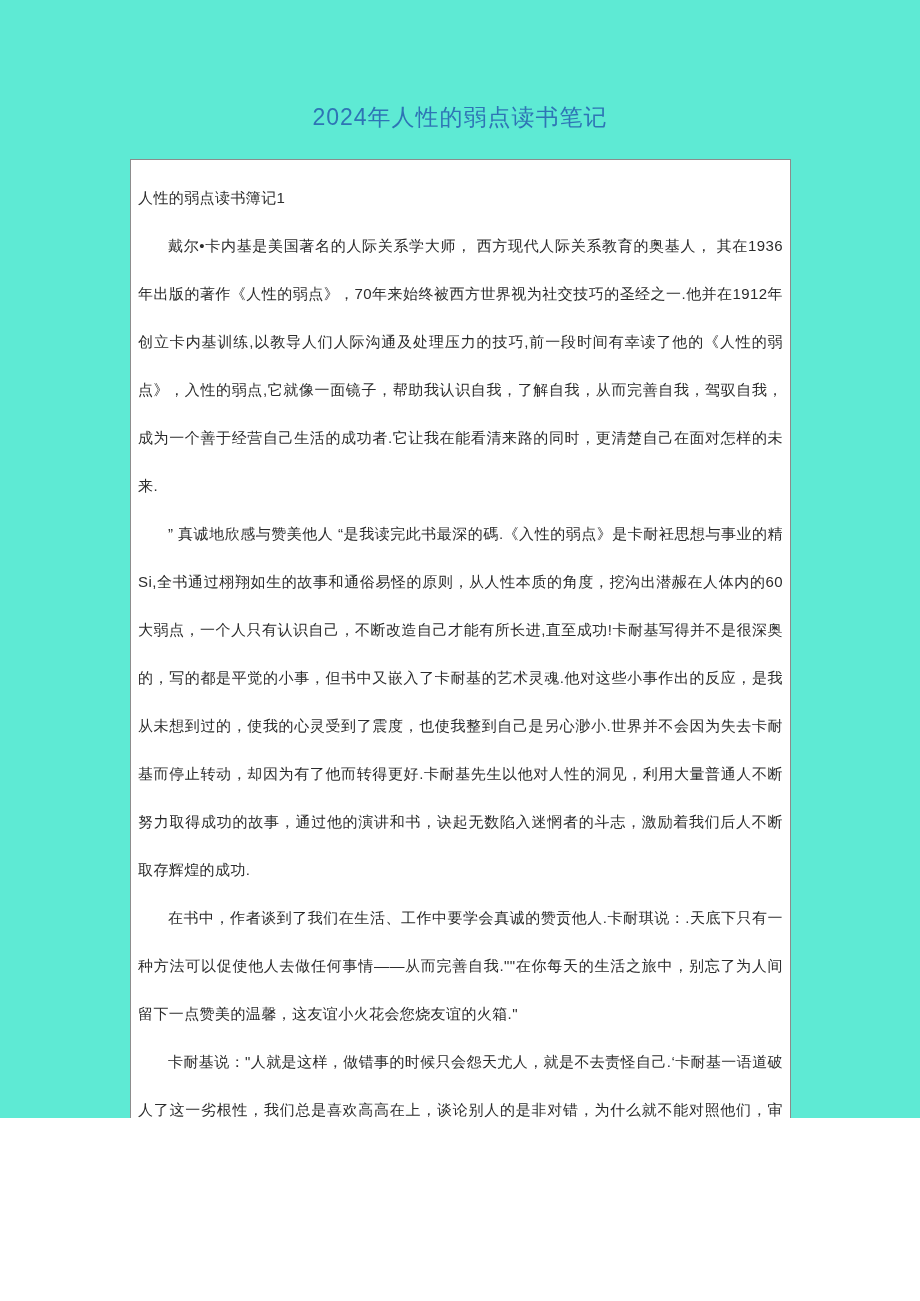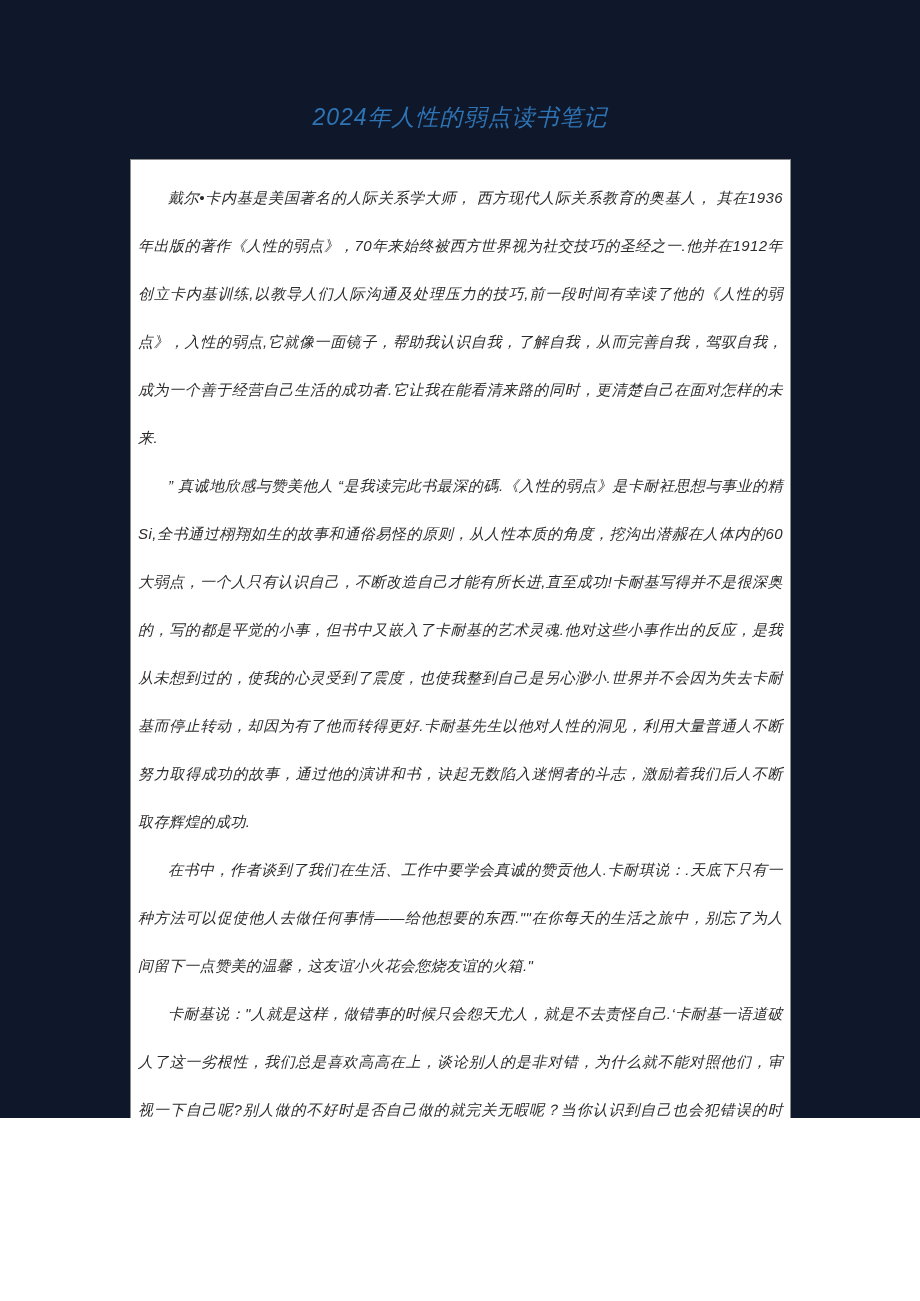--- a/index.html
+++ b/index.html
@@ -6,23 +6,22 @@
   html, body {
     margin: 0;
     padding: 0;
     background: #ffffff;
     font-family: "Liberation Sans", "DejaVu Sans", sans-serif;
   }
   .page {
     position: relative;
     width: 920px;
     height: 1118px;
-    background: #0f172a;
+    background: #5eead4;
     overflow: hidden;
-    font-style: italic;
   }
   .doc-title {
     margin: 0;
     padding-top: 102px;
     text-align: center;
     font-size: 23px;
     font-weight: 400;
     letter-spacing: 1px;
     color: var(--title-color, #2e74b5);
     font-family: "Liberation Sans", "DejaVu Sans", sans-serif;
@@ -47,18 +46,19 @@
     text-indent: 2em;
   }
 </style>
 </head>
 <body>
 
 <div class="page">
   <h1 class="doc-title">2024年人性的弱点读书笔记</h1>
 
   <div class="content-box">
+    <p class="para">人性的弱点读书簿记1</p>
     <p class="para indent">戴尔•卡内基是美国著名的人际关系学大师， 西方现代人际关系教育的奥基人， 其在1936年出版的著作《人性的弱点》，70年来始终被西方世界视为社交技巧的圣经之一.他并在1912年创立卡内基训练,以教导人们人际沟通及处理压力的技巧,前一段时间有幸读了他的《人性的弱点》，入性的弱点,它就像一面镜子，帮助我认识自我，了解自我，从而完善自我，驾驭自我，成为一个善于经营自己生活的成功者.它让我在能看清来路的同时，更清楚自己在面对怎样的未来.</p>
     <p class="para indent">” 真诚地欣感与赞美他人 “是我读完此书最深的碼.《入性的弱点》是卡耐衽思想与事业的精Si,全书通过栩翔如生的故事和通俗易怪的原则，从人性本质的角度，挖沟出潜赧在人体内的60大弱点，一个人只有认识自己，不断改造自己才能有所长进,直至成功!卡耐基写得并不是很深奥的，写的都是平觉的小事，但书中又嵌入了卡耐基的艺术灵魂.他对这些小事作出的反应，是我从未想到过的，使我的心灵受到了震度，也使我整到自己是另心渺小.世界并不会因为失去卡耐基而停止转动，却因为有了他而转得更好.卡耐基先生以他对人性的洞见，利用大量普通人不断努力取得成功的故事，通过他的演讲和书，诀起无数陷入迷惘者的斗志，激励着我们后人不断取存辉煌的成功.</p>
-    <p class="para indent">在书中，作者谈到了我们在生活、工作中要学会真诚的赞贡他人.卡耐琪说：.天底下只有一种方法可以促使他人去做任何事情——给他想要的东西.""在你每天的生活之旅中，别忘了为人间留下一点赞美的温馨，这友谊小火花会您烧友谊的火箱."</p>
+    <p class="para indent">在书中，作者谈到了我们在生活、工作中要学会真诚的赞贡他人.卡耐琪说：.天底下只有一种方法可以促使他人去做任何事情——从而完善自我.""在你每天的生活之旅中，别忘了为人间留下一点赞美的温馨，这友谊小火花会您烧友谊的火箱."</p>
     <p class="para indent">卡耐基说："人就是这样，做错事的时候只会怨天尤人，就是不去责怪自己.‘卡耐基一语道破人了这一劣根性，我们总是喜欢高高在上，谈论别人的是非对错，为什么就不能对照他们，审视一下自己呢?别人做的不好时是否自己做的就完关无暇呢？当你认识到自己也会犯错误的时候，你又会上升至卜个高度，总结出一个亘古不变的真理："人非圣贤，孰能无过？究其痛源是因为人们之间或少理解和宽容.我永远记得电视剧珠斑格格ii》大结局时，紫微为皇后求情时的T）话那就是“人生最大的美德是</p>
   </div>
 </div>
 
 </body></html>

